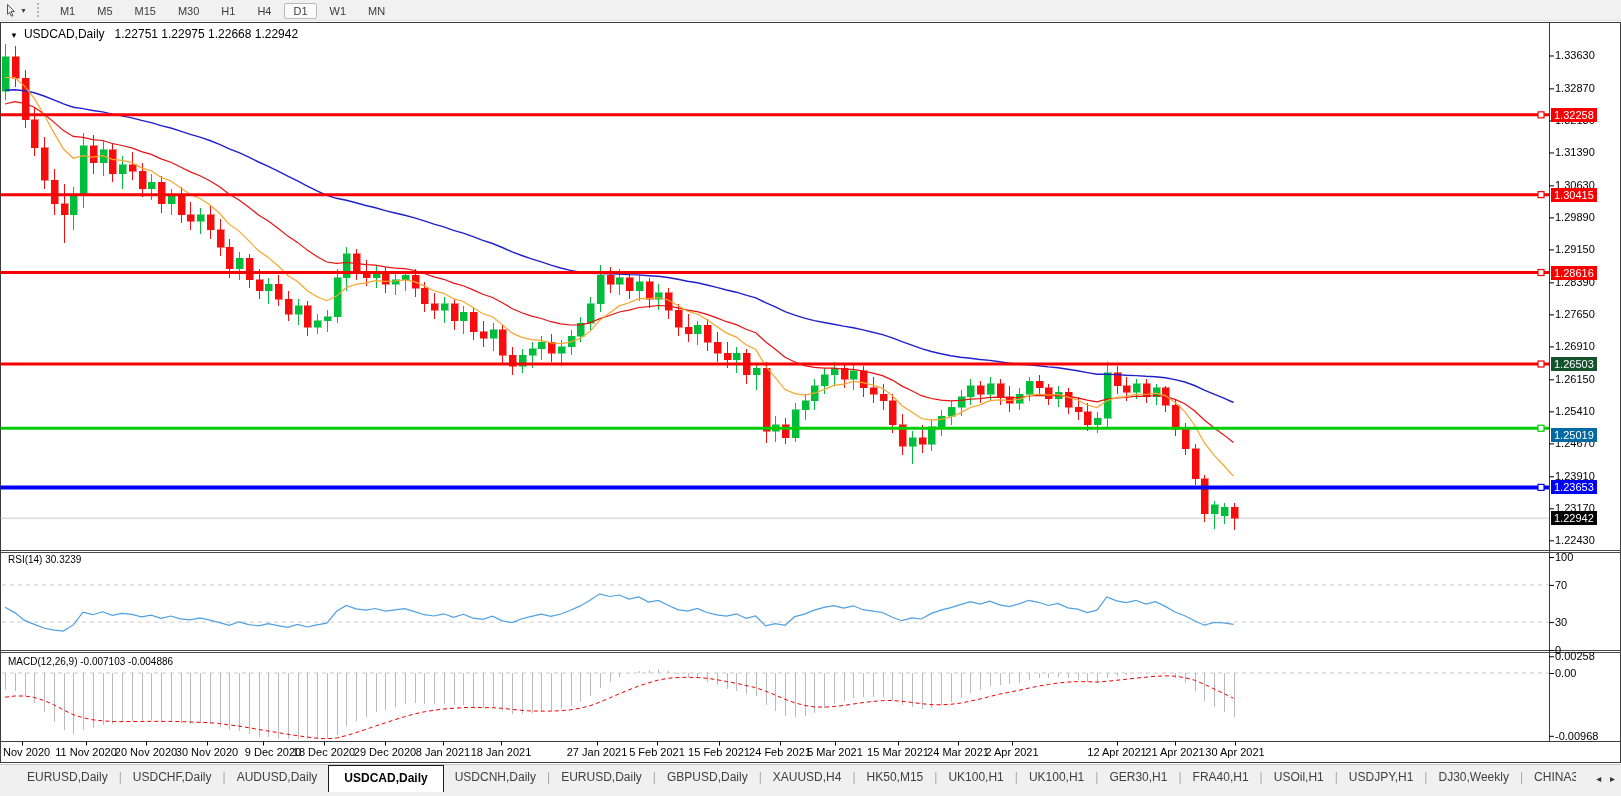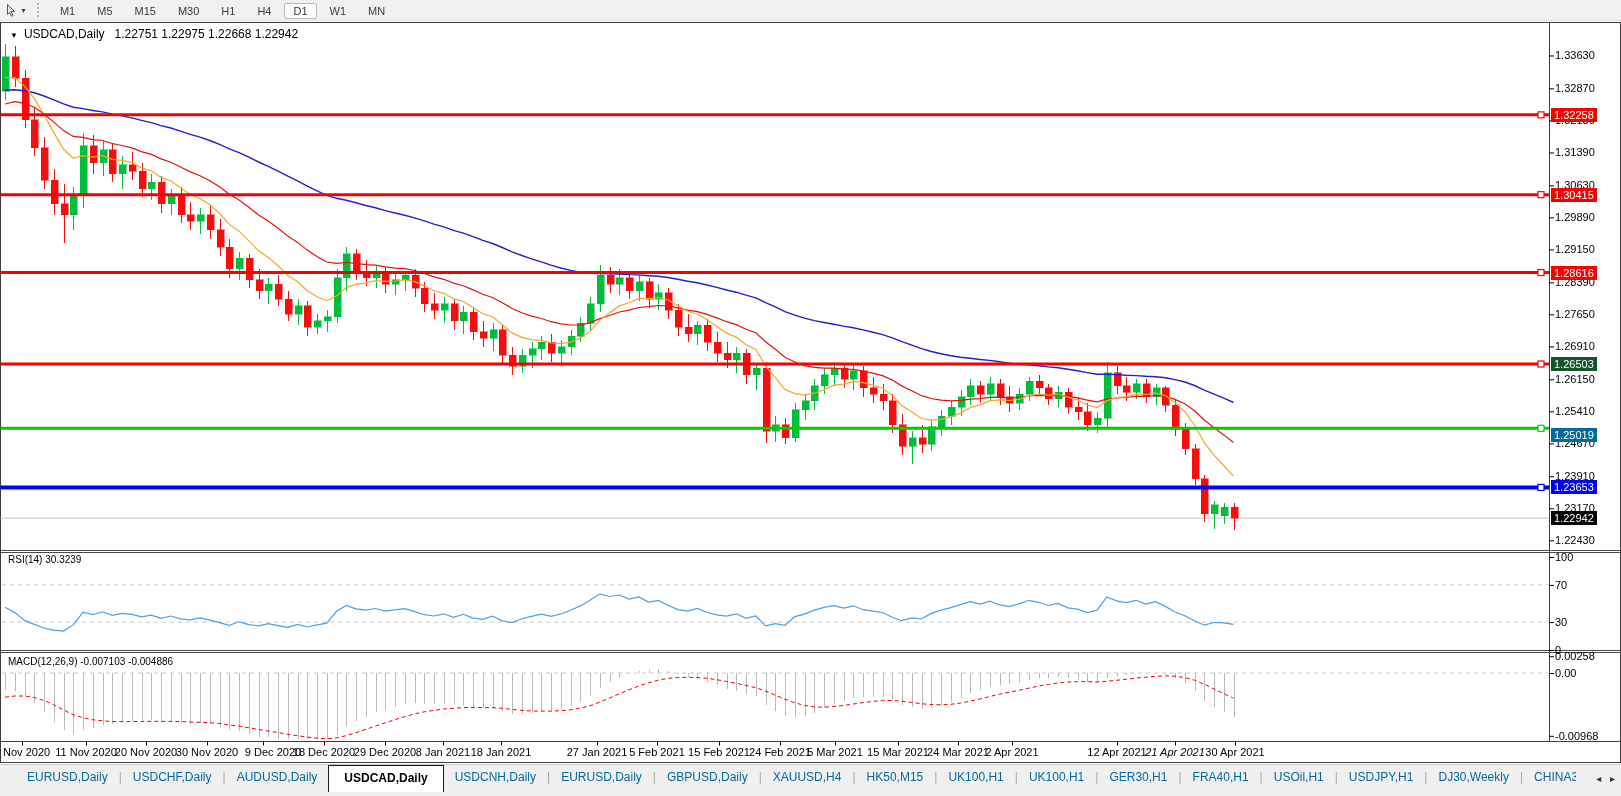--- a/index.html
+++ b/index.html
@@ -25,21 +25,21 @@
   .chip{position:absolute;left:1551px;font-size:11px;color:#fff;height:14px;line-height:14px;
     padding:0 3px;z-index:3;white-space:nowrap;}
   .date-label{position:absolute;top:746px;font-size:11px;color:#000;transform:translateX(-50%);
     white-space:nowrap;z-index:2;}
   svg{position:absolute;top:0;left:0;z-index:1;}
   
   .tab-bar{position:absolute;left:0;top:764px;width:1621px;height:32px;background:#f0f0f0;
     border-top:1px solid #c9c9c9;}
   .tabs{display:flex;align-items:stretch;height:27px;padding-left:16px;overflow:hidden;
     width:1560px;}
-  .tab{font-size:12px;color:#0369a1;padding:5px 11px 0 11px;white-space:nowrap;cursor:default;}
+  .tab{font-size:12px;color:#404040;padding:5px 11px 0 11px;white-space:nowrap;cursor:default;}
   .tab.active{background:#fff;border:1px solid #1a1a1a;border-bottom:none;font-weight:bold;
     color:#000;padding:5px 15px 0 15px;}
   .tab-sep{color:#a8a8a8;padding-top:5px;font-size:12px;}
   .tab-scroll{position:absolute;right:6px;top:8px;font-size:10px;color:#333;z-index:4;}
   .tab-scroll span{margin-left:6px;cursor:default;}
 </style>
 </head>
 <body>
 
 <div id="app">
@@ -567,21 +567,21 @@
       <div class="date-label" style="left: 501px;">18 Jan 2021</div>
       <div class="date-label" style="left: 597px;">27 Jan 2021</div>
       <div class="date-label" style="left: 657px;">5 Feb 2021</div>
       <div class="date-label" style="left: 719px;">15 Feb 2021</div>
       <div class="date-label" style="left: 780px;">24 Feb 2021</div>
       <div class="date-label" style="left: 835px;">5 Mar 2021</div>
       <div class="date-label" style="left: 898px;">15 Mar 2021</div>
       <div class="date-label" style="left: 958px;">24 Mar 2021</div>
       <div class="date-label" style="left: 1012px;">2 Apr 2021</div>
       <div class="date-label" style="left: 1117px;">12 Apr 2021</div>
-      <div class="date-label" style="left: 1175px; font-style: italic;">21 Apr 2021</div>
+      <div class="date-label" style="left: 1175px;">21 Apr 2021</div>
       <div class="date-label" style="left: 1235px;">30 Apr 2021</div>
     </div>
 
   <div class="tab-bar">
     <div class="tabs" id="tabs">
         <span class="tab">EURUSD,Daily</span>
         <span class="tab-sep">|</span>
         <span class="tab">USDCHF,Daily</span>
         <span class="tab-sep">|</span>
         <span class="tab">AUDUSD,Daily</span>

